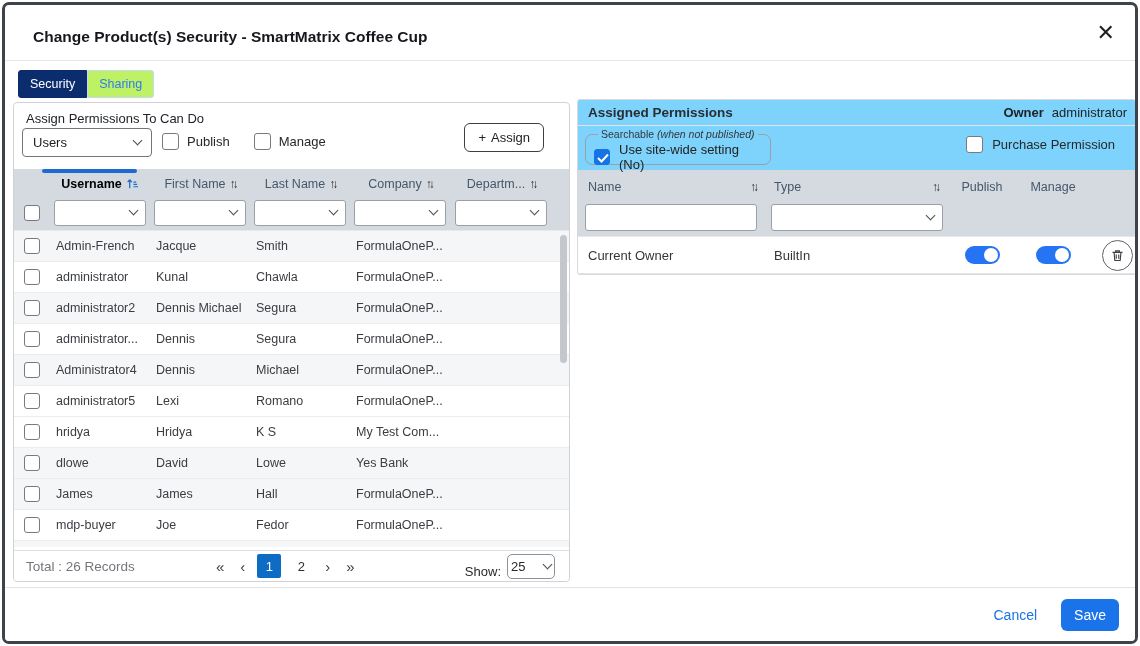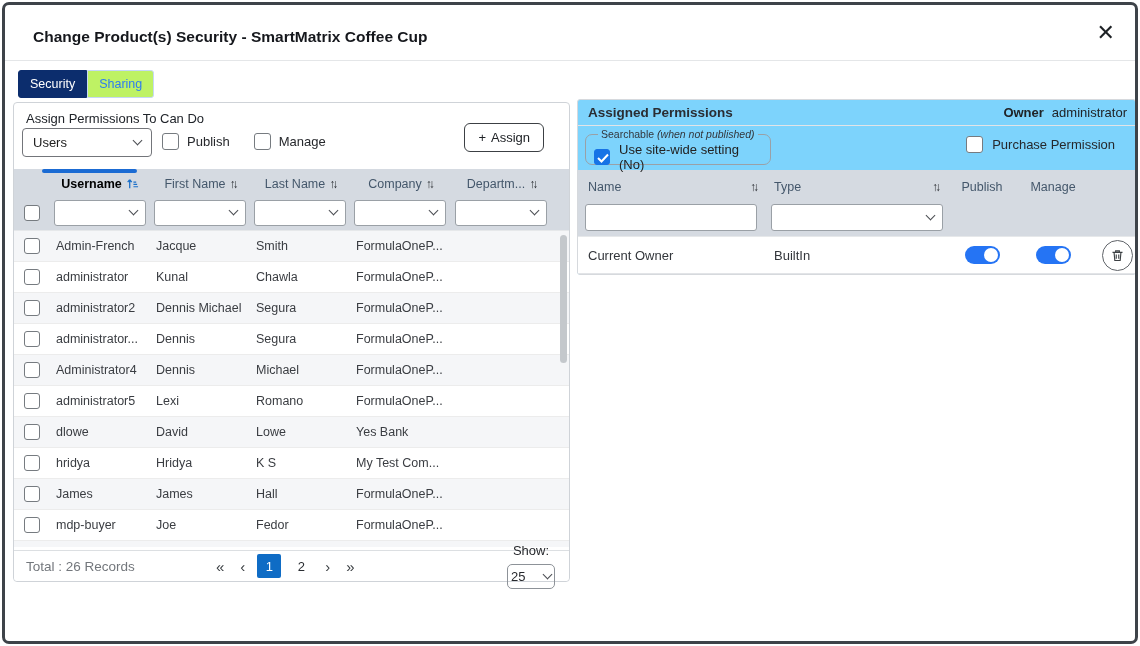--- a/index.html
+++ b/index.html
@@ -54,21 +54,21 @@
   .vscroll { position:absolute; right:2px; top:0; width:7px; height:260px; }
   .vscroll-thumb { position:absolute; top:4px; left:0; width:7px; height:128px; background:#c4c8cc; border-radius:4px; }
 
   
   .pagination { position:absolute; left:0; bottom:0; width:100%; height:31px; border-top:1px solid #dcdfe2; display:flex; align-items:center; font-size:13px; background:#fff; border-radius:0 0 4px 4px; }
   .total-label { color:#73777c; margin-left:12px; font-size:13.5px; }
   .pager { position:absolute; left:198px; display:flex; align-items:center; gap:8px; color:#33363b; }
   .pg-btn { cursor:pointer; font-size:15px; padding:0 4px; color:#3c4044; }
   .pg-num { cursor:pointer; min-width:24px; height:24px; display:flex; align-items:center; justify-content:center; font-size:13px; color:#2a2d32; }
   .pg-num.active { background:#0f6cc5; color:#fff; border-radius:2px; }
-  .show-group { position:absolute; right:14px; display:flex; align-items:center; gap:6px; color:#26282c;flex-direction:column; }
+  .show-group { position:absolute; right:14px; display:flex; align-items:flex-end; gap:6px; color:#26282c; }
   .show-select { width:48px; height:25px; border:1px solid #8d9298; border-radius:5px; display:flex; align-items:center; justify-content:space-between; padding:0 3px; cursor:pointer; font-size:13px; }
 
   
   .rp-titlebar { position:relative; height:26px; border-bottom:1px solid #e2e4e7; display:flex; align-items:center; }
   .rp-title { margin-left:10px; font-size:13.5px; font-weight:bold; color:#2a2d33; }
   .owner-group { position:absolute; right:8px; font-size:13px; color:#202327; }
   .owner-label { font-weight:bold; margin-right:8px; }
   .rp-controls { position:relative; height:43px; }
   fieldset.searchable { position:absolute; left:7px; top:2px; width:186px; height:37px; border:1px solid #9aa0a6; border-radius:7px; padding:2px 8px; }
   fieldset.searchable legend { font-size:10.5px; color:#33363b; padding:0 3px; margin-left:4px; }
@@ -255,38 +255,38 @@
       <div class="lrow">
         <div class="lcol-cb">
             <span class="cb" style="width:16px;height:16px;"></span>
           </div>
         <div class="lcell">administrator5</div>
         <div class="lcell">Lexi</div>
         <div class="lcell">Romano</div>
         <div class="lcell">FormulaOneP...</div>
         <div class="lcell dept"></div>
       </div>
+      <div class="lrow">
+        <div class="lcol-cb">
+            <span class="cb" style="width:16px;height:16px;"></span>
+          </div>
+        <div class="lcell">hridya</div>
+        <div class="lcell">Hridya</div>
+        <div class="lcell">K S</div>
+        <div class="lcell">My Test Com...</div>
+        <div class="lcell dept"></div>
+      </div>
       <div class="lrow odd">
         <div class="lcol-cb">
             <span class="cb" style="width:16px;height:16px;"></span>
           </div>
         <div class="lcell">dlowe</div>
         <div class="lcell">David</div>
         <div class="lcell">Lowe</div>
         <div class="lcell">Yes Bank</div>
-        <div class="lcell dept"></div>
-      </div>
-      <div class="lrow">
-        <div class="lcol-cb">
-            <span class="cb" style="width:16px;height:16px;"></span>
-          </div>
-        <div class="lcell">hridya</div>
-        <div class="lcell">Hridya</div>
-        <div class="lcell">K S</div>
-        <div class="lcell">My Test Com...</div>
         <div class="lcell dept"></div>
       </div>
       <div class="lrow odd">
         <div class="lcol-cb">
             <span class="cb" style="width:16px;height:16px;"></span>
           </div>
         <div class="lcell">James</div>
         <div class="lcell">James</div>
         <div class="lcell">Hall</div>
         <div class="lcell">FormulaOneP...</div>
@@ -392,14 +392,18 @@
           <div class="toggle"></div>
         </div>
       <div class="trash-btn">
         <svg width="15" height="15" viewBox="0 0 24 24">
           <path d="M4 7h16M9 7V4.5h6V7M6.5 7l1.2 13h8.6L17.5 7M10 10.5v6.5M14 10.5v6.5" fill="none" stroke="#3c4043" stroke-width="1.8"></path>
         </svg>
       </div>
     </div>
   </div>
 
+  <div class="mfooter">
+    <span class="cancel-link">Cancel</span>
+    <button class="save-btn">Save</button>
+  </div>
 
 </div>
 
 </body></html>

